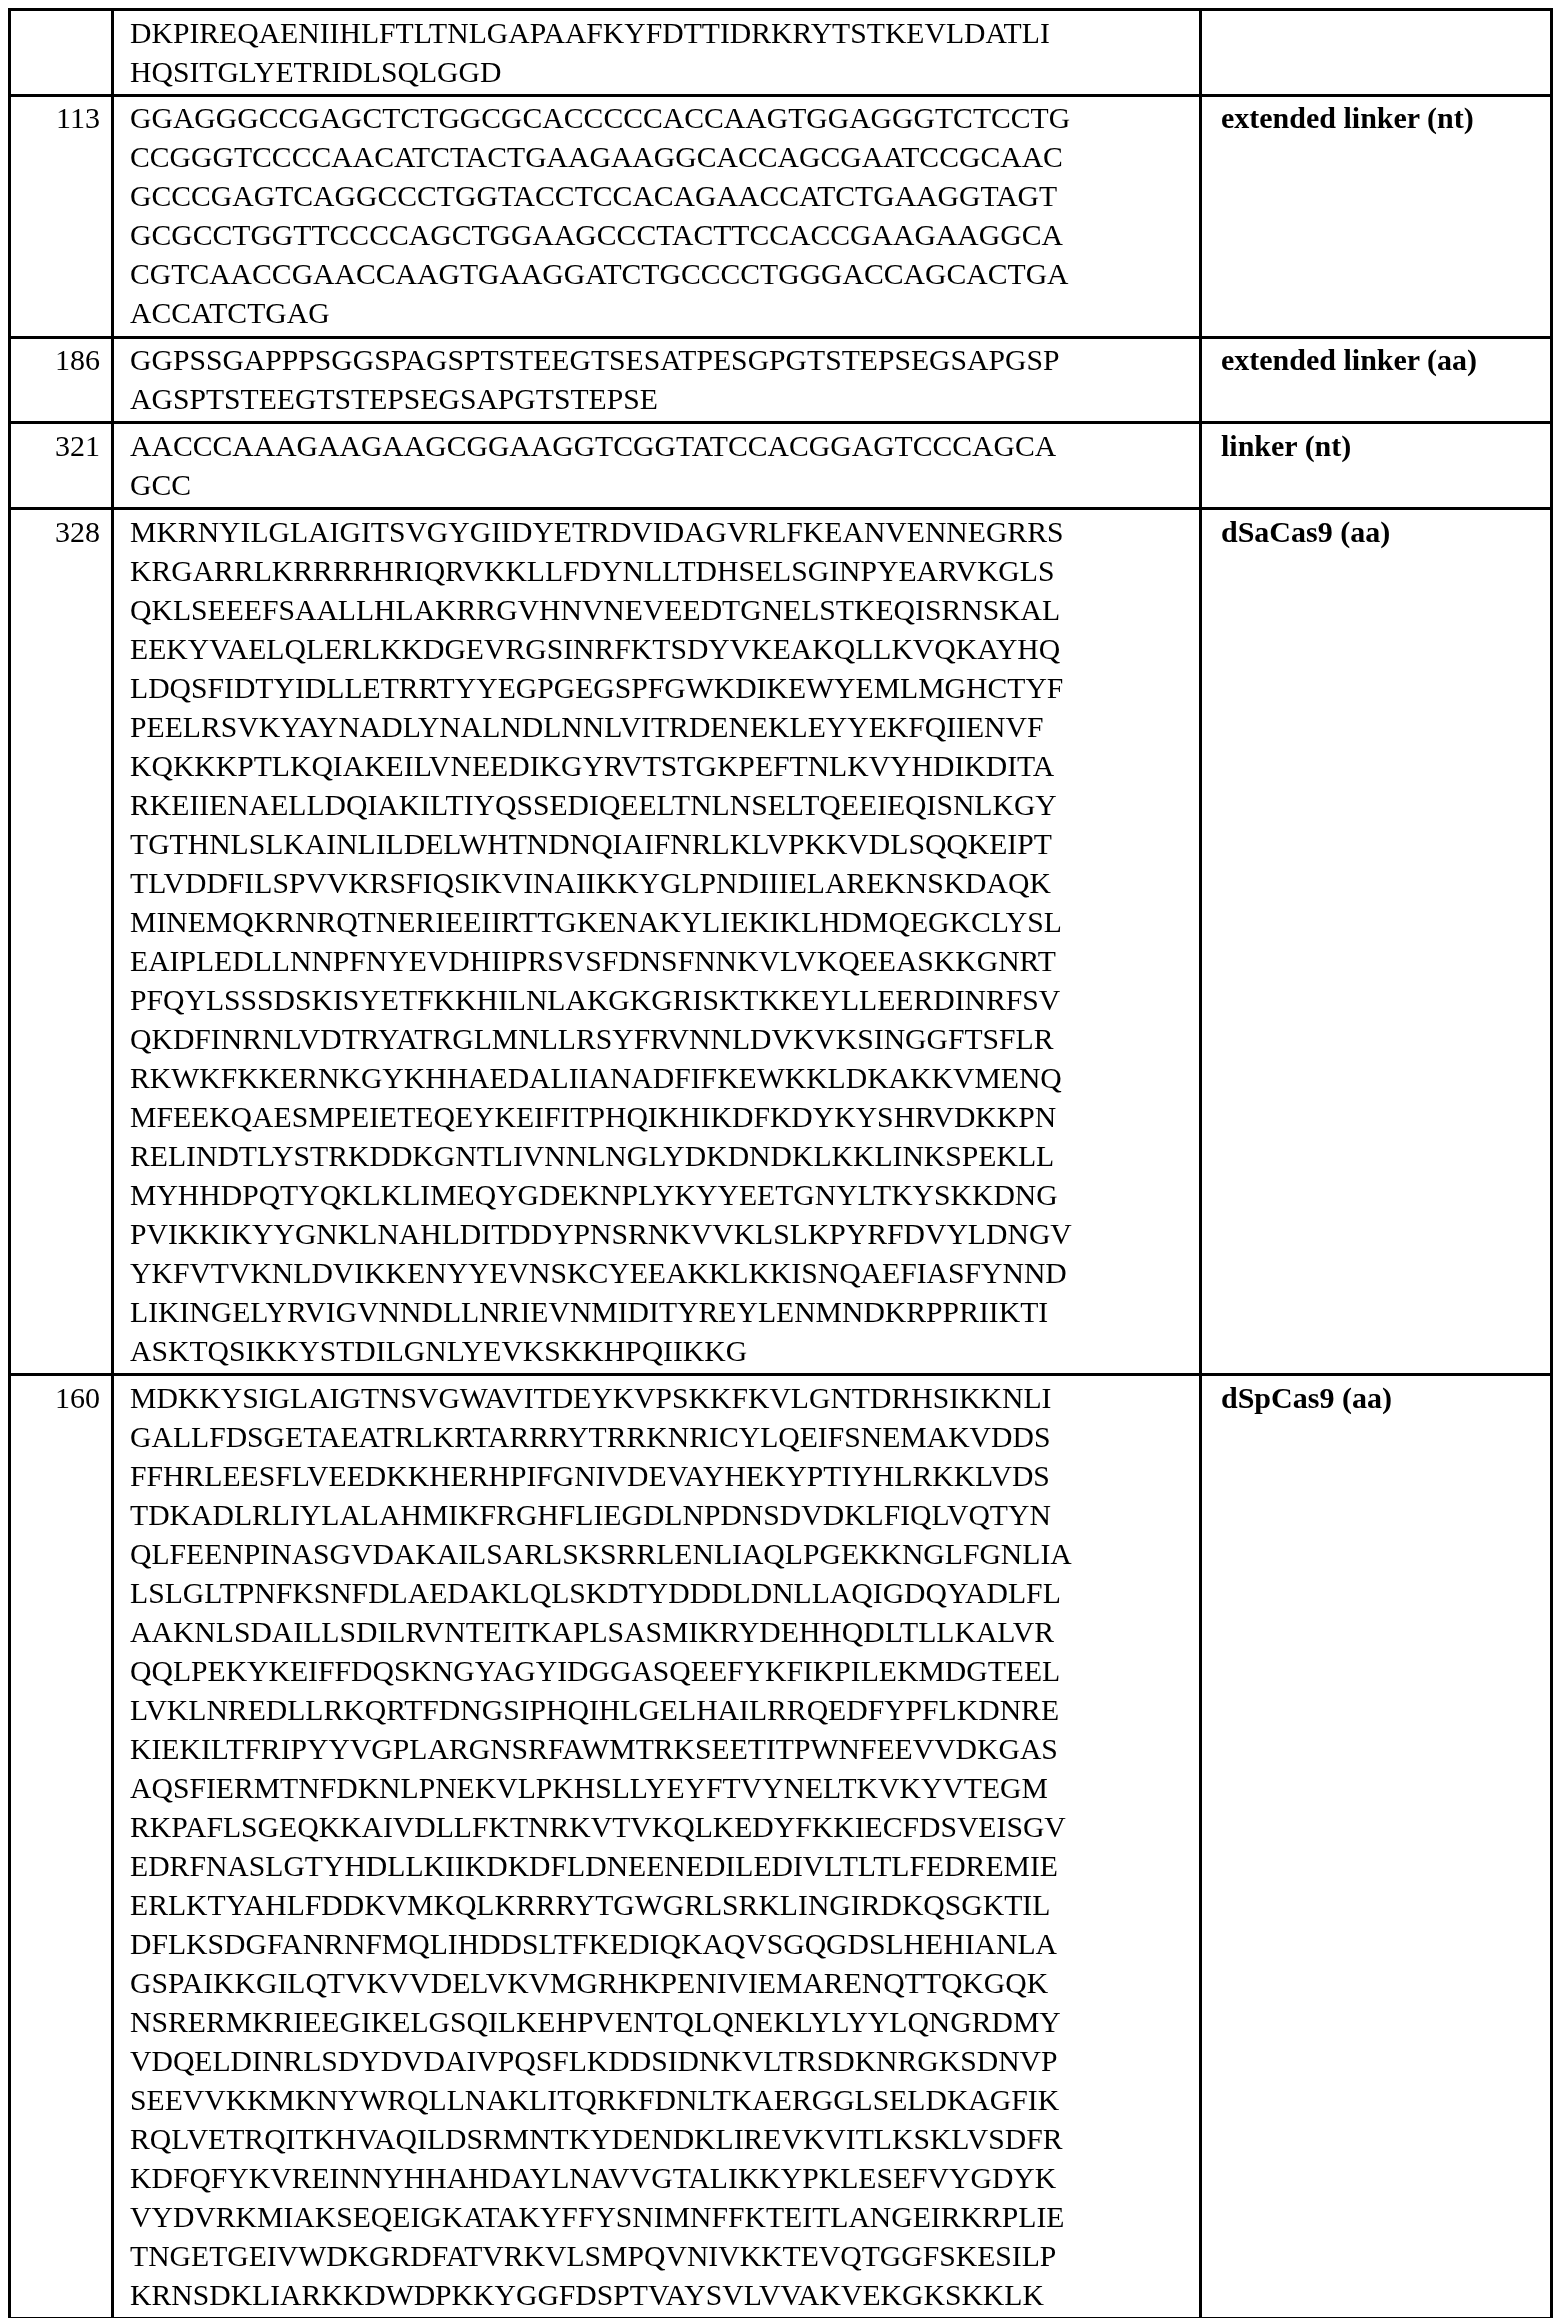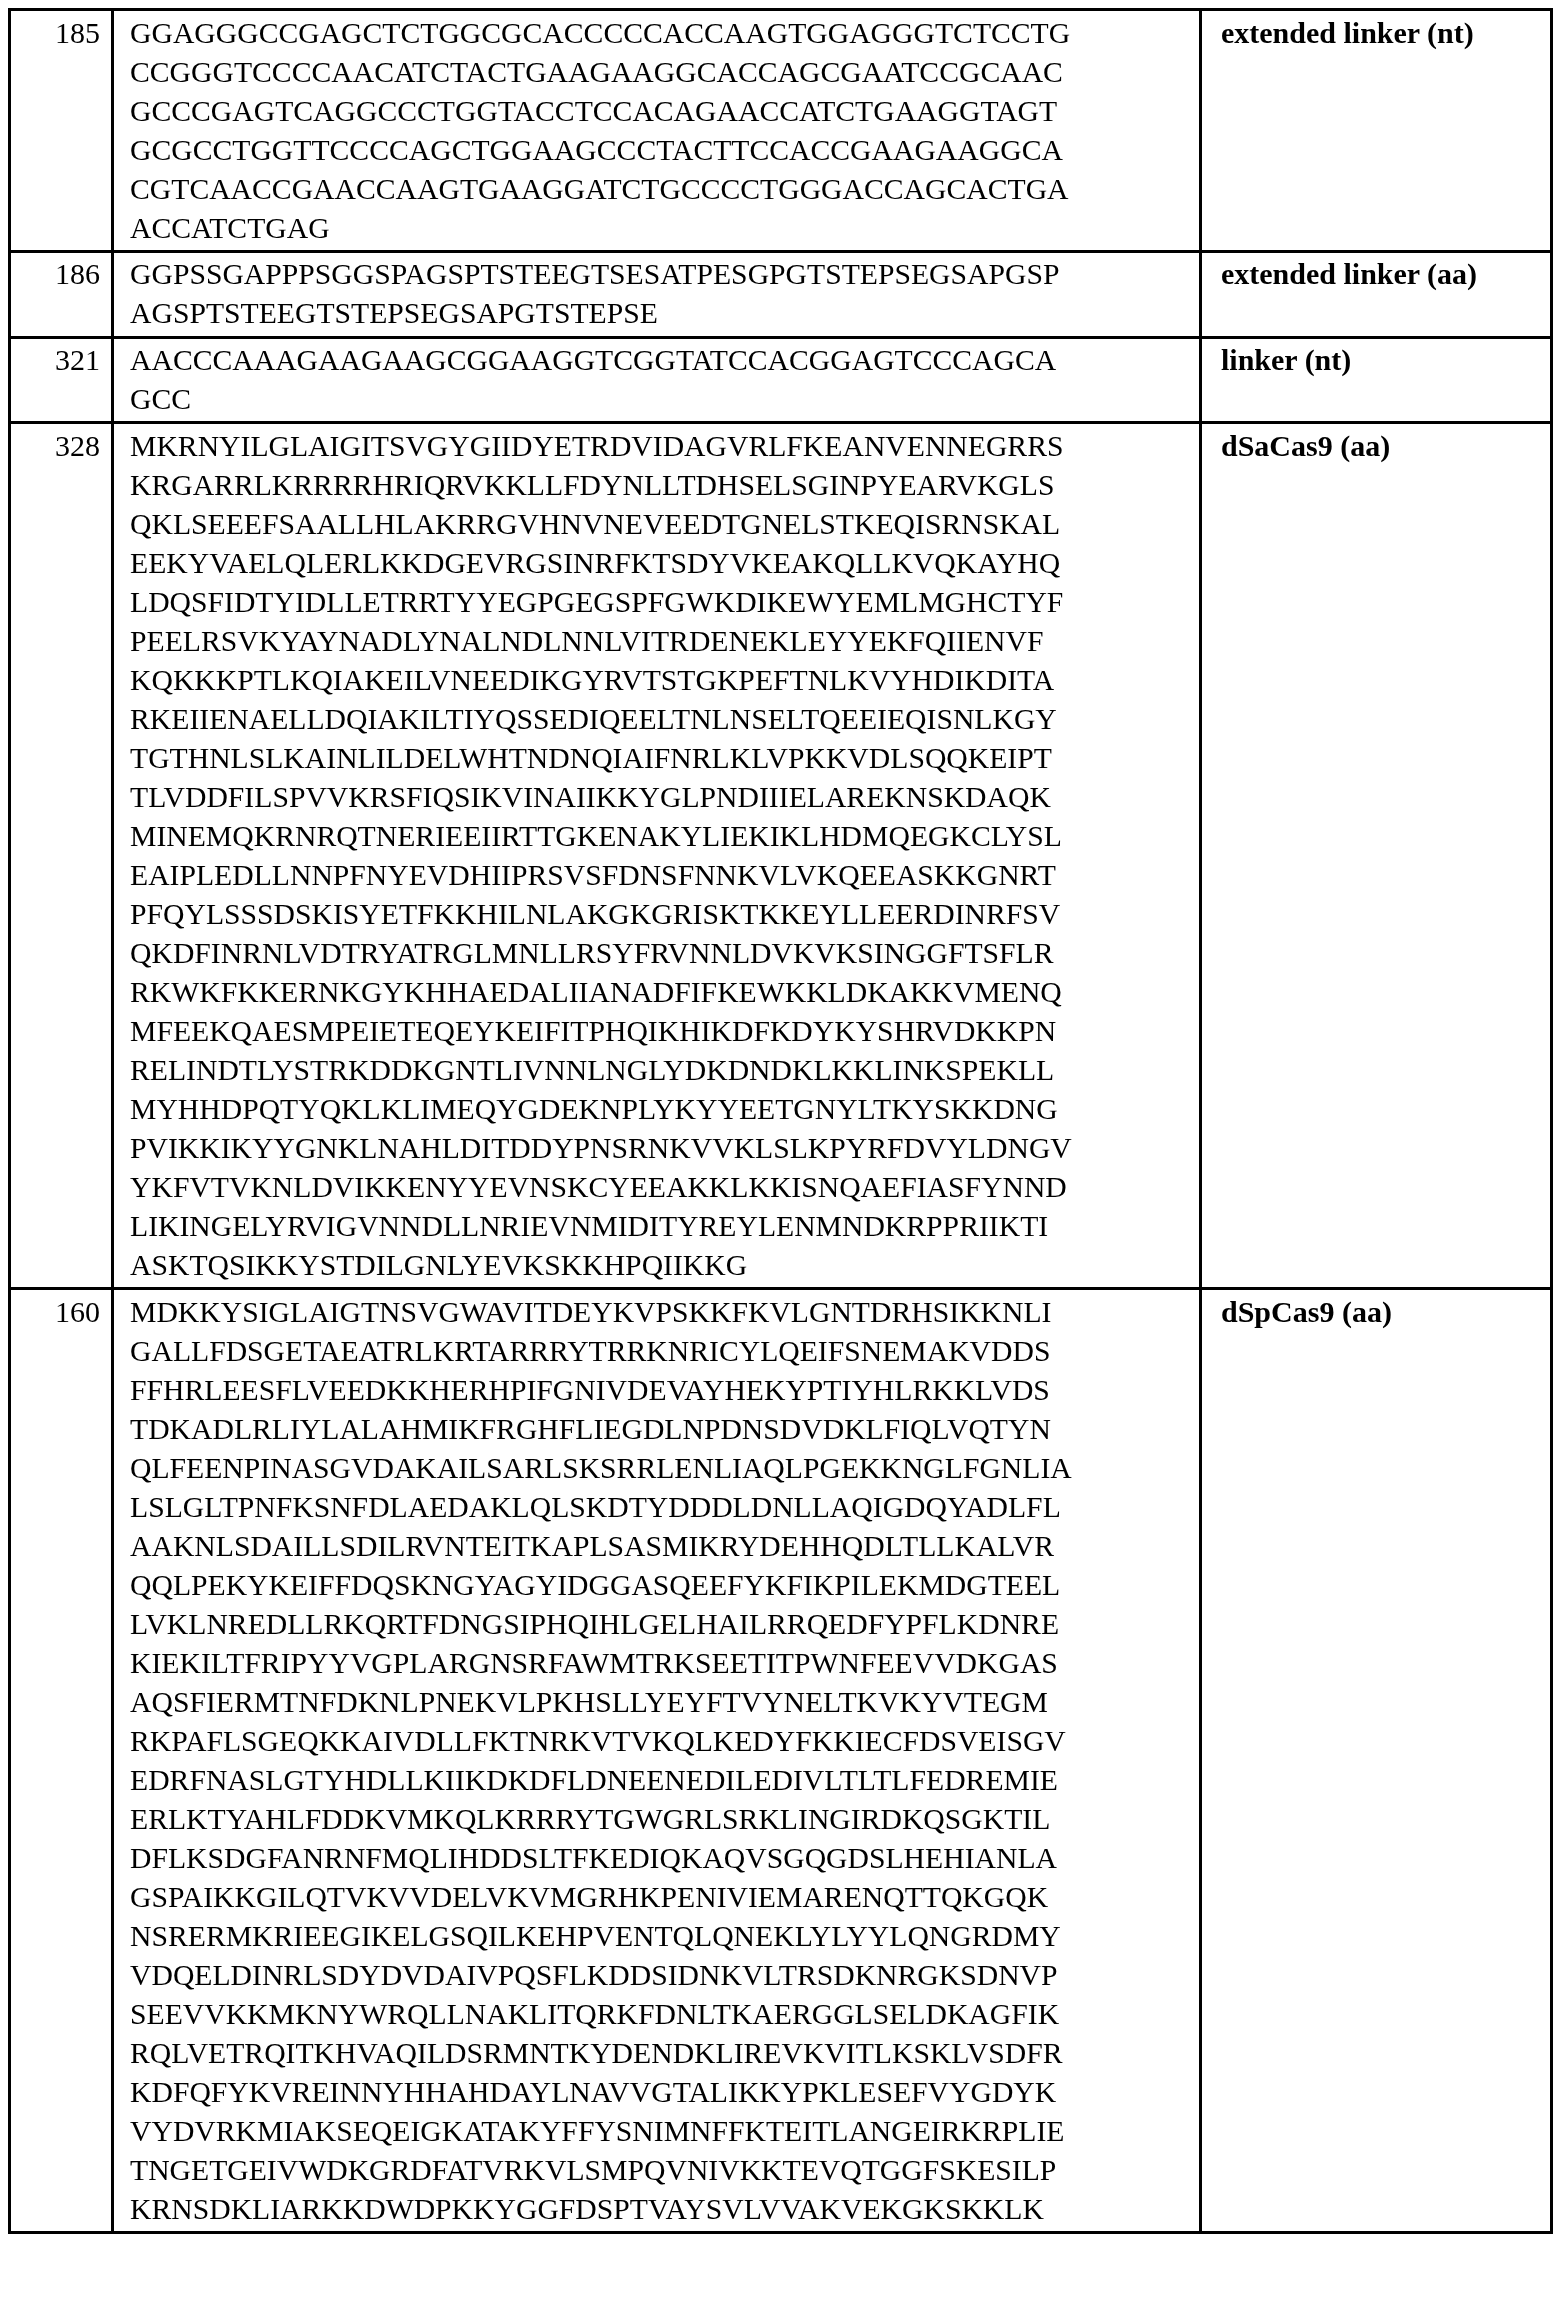--- a/index.html
+++ b/index.html
@@ -56,23 +56,37 @@
       padding-top: 1.6px;
       padding-bottom: 3.2px;
     }
   </style>
 </head>
 <body>
 
 <table class="seq-table">
   <tbody id="table-body">
 
-      <tr class="" style="">
-      <td class="col-id">
-        <div class="cell-inner"><span>185</span></div>
+  <tr class="" style="">
+      <td class="col-id">
+        <div class="cell-inner"><span></span></div>
+      </td>
+      <td class="col-seq">
+        <div class="cell-inner seq-lines">
+            <span class="seq-line" style="transform: scaleX(0.9896);">DKPIREQAENIIHLFTLTNLGAPAAFKYFDTTIDRKRYTSTKEVLDATLI</span>
+            <span class="seq-line" style="transform: scaleX(0.9896);">HQSITGLYETRIDLSQLGGD</span>
+          </div>
+      </td>
+      <td class="col-desc">
+        <div class="cell-inner"><span></span></div>
+      </td>
+    </tr>
+      <tr class="" style="">
+      <td class="col-id">
+        <div class="cell-inner"><span>113</span></div>
       </td>
       <td class="col-seq">
         <div class="cell-inner seq-lines">
             <span class="seq-line" style="transform: scaleX(0.9896);">GGAGGGCCGAGCTCTGGCGCACCCCCACCAAGTGGAGGGTCTCCTG</span>
             <span class="seq-line" style="transform: scaleX(0.9896);">CCGGGTCCCCAACATCTACTGAAGAAGGCACCAGCGAATCCGCAAC</span>
             <span class="seq-line" style="transform: scaleX(0.9896);">GCCCGAGTCAGGCCCTGGTACCTCCACAGAACCATCTGAAGGTAGT</span>
             <span class="seq-line" style="transform: scaleX(0.9896);">GCGCCTGGTTCCCCAGCTGGAAGCCCTACTTCCACCGAAGAAGGCA</span>
             <span class="seq-line" style="transform: scaleX(0.9896);">CGTCAACCGAACCAAGTGAAGGATCTGCCCCTGGGACCAGCACTGA</span>
             <span class="seq-line" style="transform: scaleX(0.9896);">ACCATCTGAG</span>
           </div>

